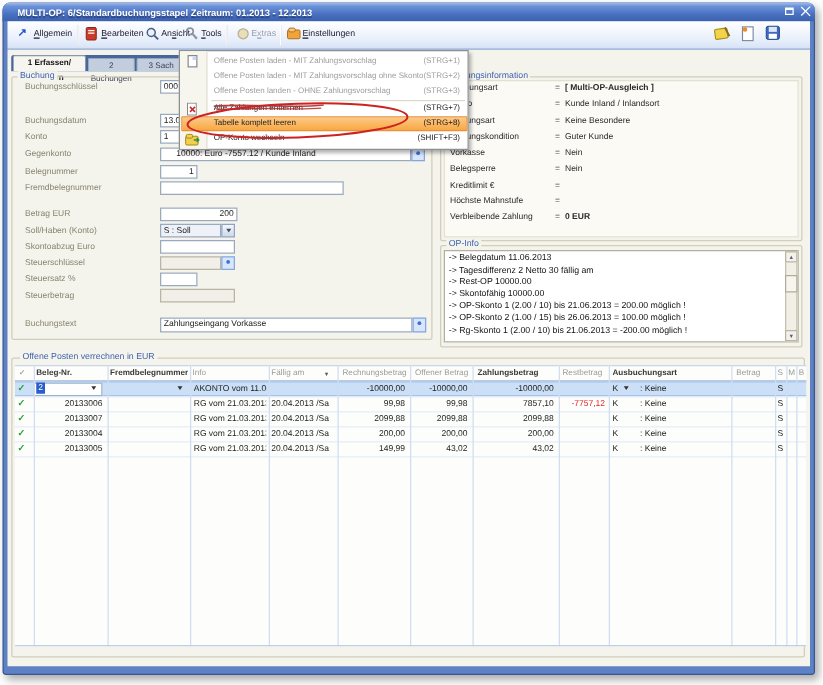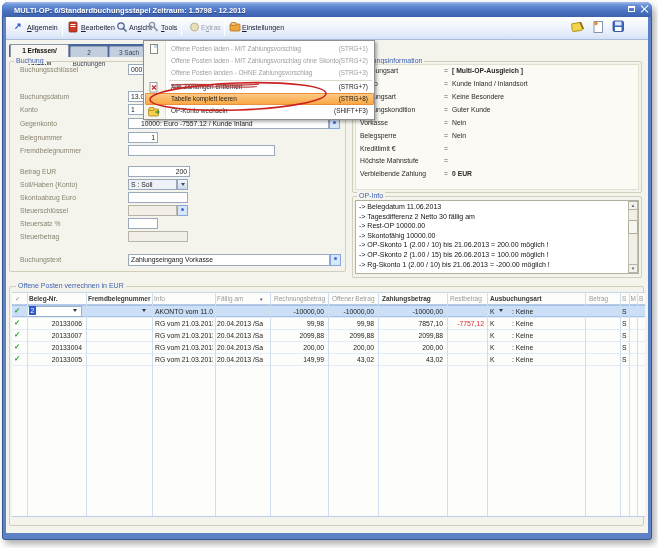--- a/index.html
+++ b/index.html
@@ -68,21 +68,21 @@
   .icon-page .fold{width:3px;height:3px;background:#c9d8f2;float:right;}
   .annot{z-index:60;pointer-events:none;}
 </style>
 </head>
 <body>
 
 <div id="stage">
 
   <div class="abs winbg"></div>
   <div class="abs titlebar">
-    <div class="abs title-text nw">MULTI-OP: 6/Standardbuchungsstapel Zeitraum: 1.5798 - 12.2013</div>
+    <div class="abs title-text nw">MULTI-OP: 6/Standardbuchungsstapel Zeitraum: 01.2013 - 12.2013</div>
   </div>
   <div class="abs ttl-btn" style="left:626px;">
     <div class="restore-glyph"></div>
   </div>
   <div class="abs ttl-btn" style="left:640px;">
     <div style="position:relative;width:10px;height:9px;">
         <div class="x1"></div>
         <div class="x2"></div>
       </div>
   </div>

